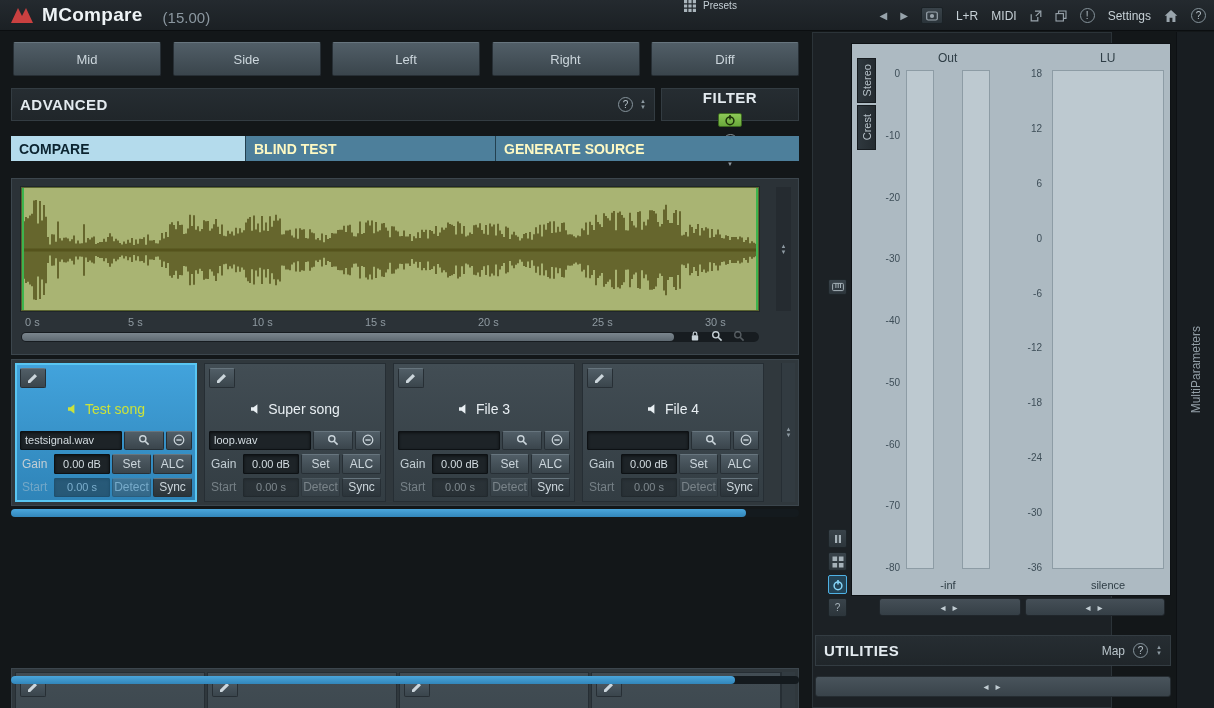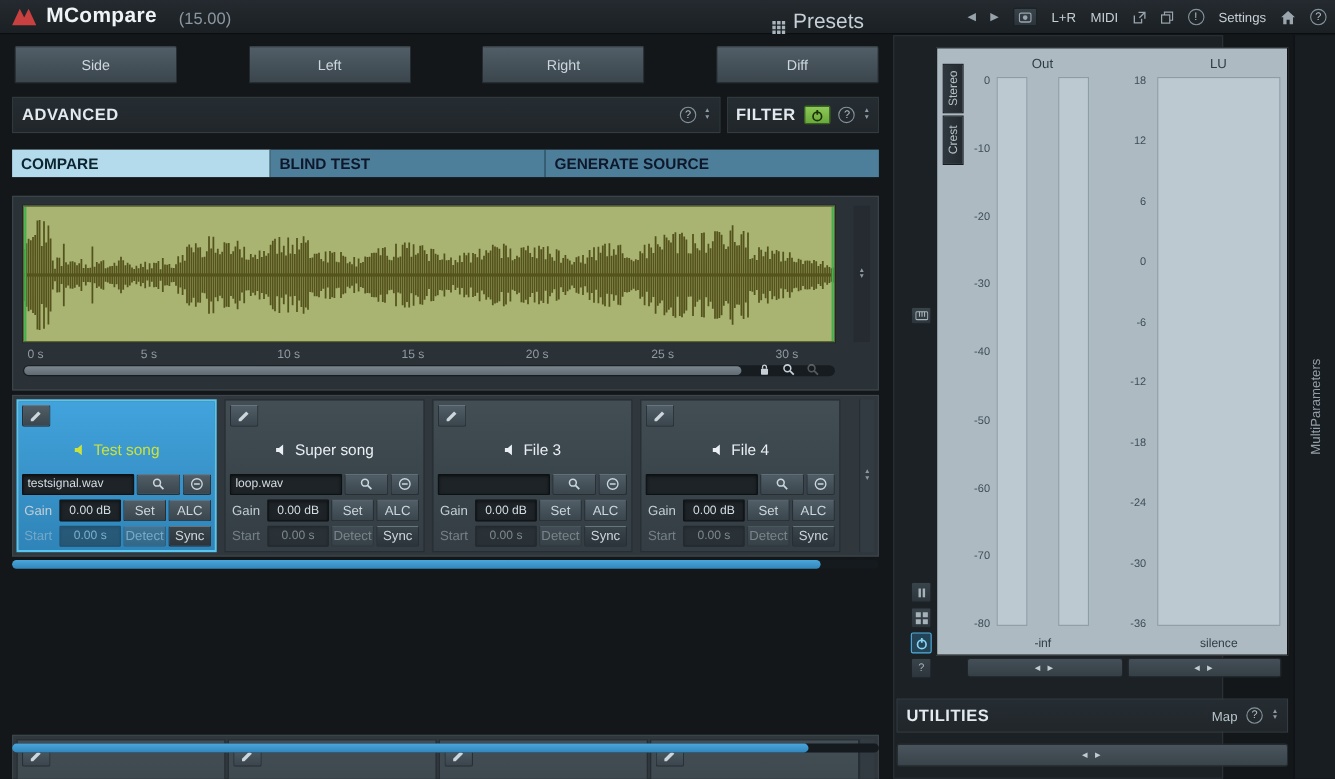--- a/index.html
+++ b/index.html
@@ -7,21 +7,21 @@
 body{position:relative;overflow:hidden;background:#131719;font-family:"Liberation Sans","DejaVu Sans",sans-serif;color:#cdd7dd;-webkit-font-smoothing:antialiased;}
 svg{display:block;}
 .ic{width:12px;height:12px;}
 .ic14{width:14px;height:14px;}
 
 
 .topbar{position:absolute;left:0;top:0;width:1214px;height:31px;background:linear-gradient(#242a2f,#1b2024);border-bottom:1px solid #0b0e10;display:flex;align-items:center;padding:0 10px;}
 .logo{margin-right:8px;}
 .apptitle{font-size:19px;font-weight:bold;color:#eef3f6;letter-spacing:.3px;}
 .appver{font-size:15px;color:#8b97a0;margin-left:20px;margin-top:5px;}
-.presets-group{position:absolute;left:702px;top:0;height:31px;display:flex;align-items:flex-end;gap:7px;color:#c6d0d6;font-size:19px;}
+.presets-group{position:absolute;left:684px;top:0;height:31px;display:flex;align-items:flex-start;gap:7px;color:#c6d0d6;font-size:10px;}
 .topright{position:absolute;right:8px;top:0;height:31px;display:flex;align-items:center;gap:13px;}
 .tnav{font-size:10px;color:#97a3ab;}
 .tbtn{width:22px;height:17px;background:linear-gradient(#39434a,#2b343a);border:1px solid #1b2226;border-radius:2px;display:flex;align-items:center;justify-content:center;color:#9aa5ad;}
 .ttext{font-size:12px;color:#c6d0d6;}
 .ticon{color:#9aa5ad;}
 .circ{width:15px;height:15px;border:1px solid #85939b;border-radius:50%;font-size:10px;display:flex;align-items:center;justify-content:center;color:#b6c1c8;flex:none;}
 
 
 .btn{background:linear-gradient(#515e67,#3a454c);border:1px solid #272f35;border-top-color:#67757e;border-radius:2px;color:#ccd6dc;display:flex;align-items:center;justify-content:center;cursor:default;}
 .field{background:#1d2327;border:1px solid #0d1114;box-shadow:inset 0 1px 3px rgba(0,0,0,.55);color:#d4dde2;border-radius:1px;}
@@ -31,27 +31,27 @@
 
 
 .channels{position:absolute;left:13px;top:42px;width:786px;display:flex;justify-content:space-between;}
 .chbtn{width:148px;height:34px;font-size:13px;}
 
 
 .advrow{position:absolute;left:11px;top:88px;width:788px;height:33px;display:flex;gap:6px;}
 .bar{background:linear-gradient(#262d32,#20262a);border:1px solid #333c42;display:flex;align-items:center;padding:0 8px;gap:7px;}
 .bar .bartitle{font-size:15px;font-weight:600;letter-spacing:.5px;color:#e3eaef;}
 .bar.advanced{flex:1;}
-.bar.filter{width:138px;justify-content:space-between;padding:0 7px;}
+.bar.filter{width:138px;justify-content:space-between;padding:0 7px;flex-direction:column;}
 .mla{margin-left:auto;}
 .pwr-on{width:24px;height:17px;background:linear-gradient(#8dc957,#69a83b);border:1px solid #3d6a20;border-radius:2px;color:#1d3109;display:flex;align-items:center;justify-content:center;}
 
 
 .tabs{position:absolute;left:11px;top:136px;width:788px;height:25px;display:flex;}
-.tab{display:flex;align-items:center;padding-left:8px;font-size:14px;font-weight:bold;background:#4d7f9b;color:#0f172a;border-right:1px solid #23404f;}
+.tab{display:flex;align-items:center;padding-left:8px;font-size:14px;font-weight:bold;background:#4d7f9b;color:#fef9c3;border-right:1px solid #23404f;}
 .tab.t0{width:235px;}
 .tab.t1{width:250px;}
 .tab.t2{width:303px;border-right:none;}
 .tab.active{background:#b4dbec;color:#0c2430;}
 
 
 .wave-panel{position:absolute;left:11px;top:178px;width:788px;height:177px;background:#2b3237;border:1px solid #3c464d;}
 .wave-box{position:absolute;left:9px;top:8px;width:738px;height:124px;background:#a9b473;border:1px solid #5a6430;box-shadow:0 0 0 1px #20262a;overflow:hidden;}
 .wave-box svg{position:absolute;left:0;top:0;}
 .loopline{position:absolute;top:0;bottom:0;width:2px;background:#3eb44e;}
@@ -236,20 +236,21 @@
     <span class="ticon">
         <svg class="ic14">
           <use href="#i-house"></use>
         </svg>
       </span>
     <span class="circ">?</span>
   </div>
 </div>
 
 <div class="channels">
+  <div class="btn chbtn">Mid</div>
   <div class="btn chbtn">Side</div>
   <div class="btn chbtn">Left</div>
   <div class="btn chbtn">Right</div>
   <div class="btn chbtn">Diff</div>
 </div>
 
 <div class="advrow">
   <div class="bar advanced">
     <span class="bartitle">ADVANCED</span>
     <span class="circ mla">?</span>

